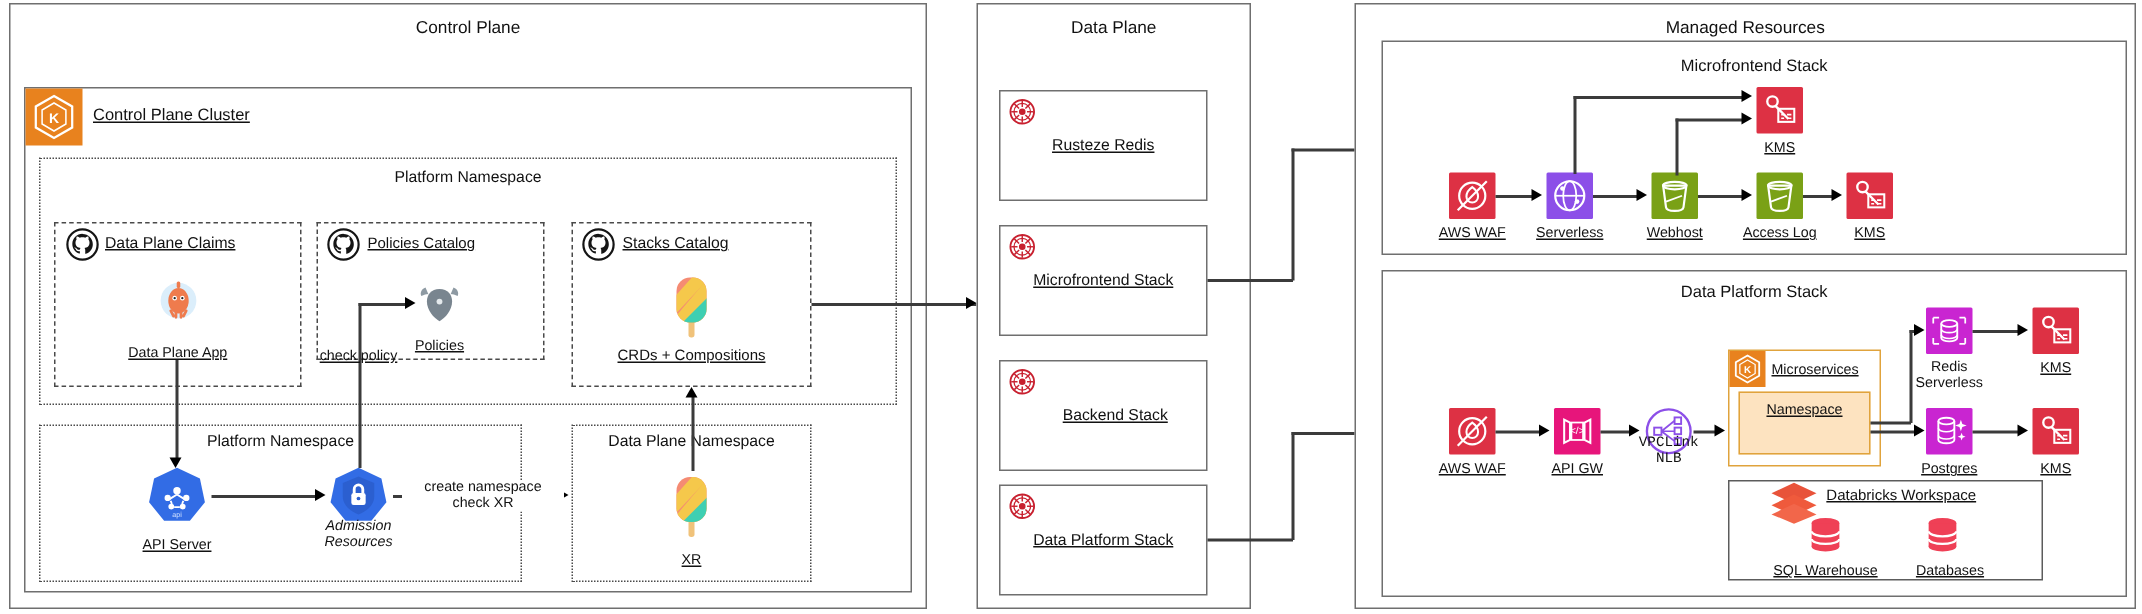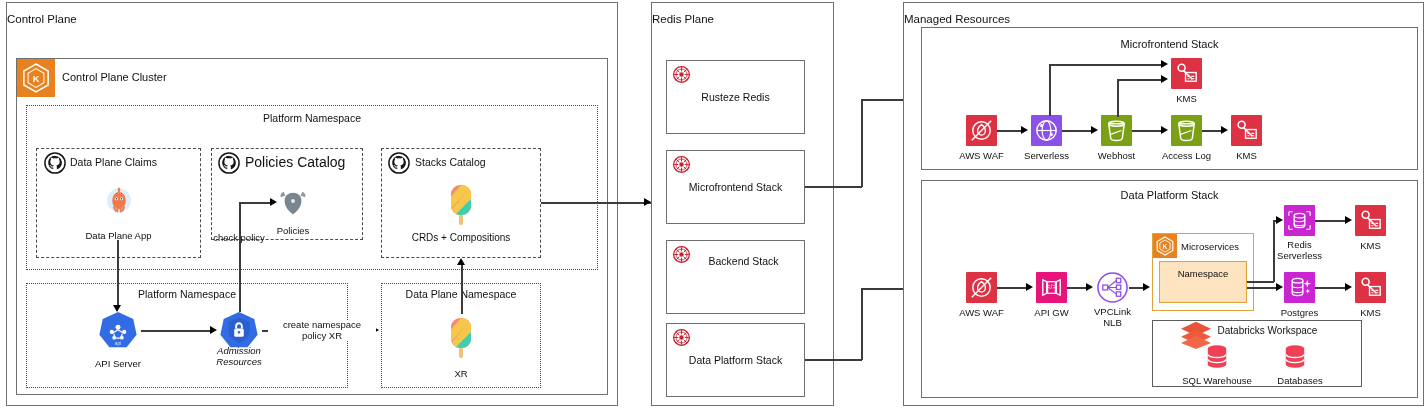--- a/index.html
+++ b/index.html
@@ -1,27 +1,27 @@
 <!DOCTYPE html>
 <html><head>
 <meta charset="utf-8">
 <style>
   html,body{margin:0;padding:0;background:#ffffff;}
   body{font-family:"Liberation Sans","DejaVu Sans",sans-serif;color:#111111;}
   #canvas{position:relative;width:1428px;height:409px;background:#fff;overflow:hidden;}
 
   .panel{position:absolute;border:1.6px solid #6f6f6f;background:#fff;box-sizing:border-box;}
-  .panel-title{position:absolute;left:0;right:0;font-size:11.5px;color:#111;}
+  .panel-title{position:absolute;left:0;right:0;text-align:center;font-size:11.5px;color:#111;}
 
   .solidbox{position:absolute;border:1.4px solid #6f6f6f;background:#fff;box-sizing:border-box;}
   .dashbox{position:absolute;border:1.5px dashed #4a4a4a;background:#fff;box-sizing:border-box;}
   .dotbox{position:absolute;border:1.5px dotted #4a4a4a;background:#fff;box-sizing:border-box;}
   .boxlabel{position:absolute;left:0;right:0;text-align:center;font-size:10.5px;color:#111;white-space:nowrap;}
 
-  .cap{position:absolute;text-align:center;font-size:9.5px;line-height:11px;color:#111;white-space:nowrap;}
+  .cap{position:absolute;text-align:center;font-size:9.5px;line-height:11px;color:#111;white-space:nowrap;text-decoration:underline;}
   .cap2{position:absolute;text-align:center;font-size:9.5px;line-height:10.5px;color:#111;}
 
   .icon{position:absolute;}
   svg{display:block;overflow:visible;}
 
   
   .ln{position:absolute;background:#3b3b3b;}
   .lnh{height:1.6px;}
   .lnv{width:1.6px;}
   .arrow{position:absolute;width:0;height:0;}
@@ -114,21 +114,21 @@
   </span>
   <div class="cap" style="left:36px;top:230px;width:165px;">Data Plane App</div>
 
   <div class="dashbox" style="left:211px;top:148px;width:152px;height:92px;"></div>
   <span class="icon" style="left:218px;top:152px;">
     <svg width="22" height="22" viewBox="0 0 24 24">
       <circle cx="12" cy="12" r="11" fill="#fff" stroke="#151515" stroke-width="1.6"></circle>
       <path fill="#151515" d="M12 4.2c-4.1 0-7.4 3.3-7.4 7.4 0 3.3 2.1 6 5 7 .4.1.5-.2.5-.4v-1.3c-2 .4-2.5-.5-2.7-1-.1-.2-.5-1-.9-1.2-.3-.2-.7-.6 0-.6.6 0 1.1.6 1.2.8.7 1.2 1.9.9 2.4.7.1-.5.3-.9.5-1.1-1.8-.2-3.7-.9-3.7-4 0-.9.3-1.6.8-2.2-.1-.2-.4-1 .1-2.1 0 0 .7-.2 2.2.8.6-.2 1.3-.3 2-.3s1.4.1 2 .3c1.5-1 2.2-.8 2.2-.8.4 1.1.2 1.9.1 2.1.5.6.8 1.3.8 2.2 0 3.1-1.9 3.8-3.7 4 .3.3.6.8.6 1.6v2.3c0 .2.1.5.5.4 2.9-1 5-3.7 5-7 0-4.1-3.3-7.4-7.4-7.4z"></path>
     </svg>
   </span>
-  <div class="cap" style="left:245px;top:157px;font-size:14px;">Policies Catalog</div>
+  <div class="cap" style="left:245px;top:157px;font-size:10px;">Policies Catalog</div>
   <span class="icon" style="left:278px;top:188px;">
     <svg width="30" height="28" viewBox="0 0 32 30">
       <path d="M6 4 C3 5 2 8 3 10 C5 9 6.5 8.5 8 8.5 Z" fill="#8e9aa3"></path>
       <path d="M26 4 C29 5 30 8 29 10 C27 9 25.5 8.5 24 8.5 Z" fill="#8e9aa3"></path>
       <path d="M16 5 C22 5 25 9 25 14 C25 20 20 26 16 28 C12 26 7 20 7 14 C7 9 10 5 16 5 Z" fill="#79858f"></path>
       <circle cx="16" cy="14" r="2.1" fill="#e4e9ec"></circle>
     </svg>
   </span>
   <div class="cap" style="left:258px;top:225px;width:70px;">Policies</div>
 
@@ -216,31 +216,31 @@
   <div class="arrow ar-r" style="left:270px;top:198px;"></div>
   <div class="cap" style="left:203px;top:232px;width:72px;">check policy</div>
 
   <div class="ln lnh" style="left:141px;top:330px;width:72px;"></div>
   <div class="arrow ar-r" style="left:210px;top:326px;"></div>
 
   <div class="ln lnh" style="left:262px;top:330px;width:112px;"></div>
   <div class="arrow ar-r" style="left:372px;top:326px;"></div>
   <div class="cap2" style="left:268px;top:320px;width:108px;background:#fff;">
     <div>create namespace</div>
-    <div>policy XR</div>
+    <div>check XR</div>
   </div>
 
   <div class="ln lnv" style="left:461px;top:262px;height:52px;"></div>
   <div class="arrow ar-u" style="left:457px;top:258px;"></div>
 
   <div class="ln lnh" style="left:541px;top:202px;width:110px;"></div>
   <div class="arrow ar-r" style="left:644px;top:198px;"></div>
 
   <div class="panel" style="left:651px;top:2px;width:183px;height:404px;">
-    <div class="panel-title" style="top:10px;">Redis Plane</div>
+    <div class="panel-title" style="top:10px;">Data Plane</div>
   </div>
 
   <div class="solidbox" style="left:666px;top:60px;width:139px;height:74px;"></div>
   <span class="icon" style="left:671px;top:64px;">
     <svg width="21" height="21" viewBox="0 0 40 40">
       <g stroke="#c8202f" stroke-width="2.4" fill="none">
         <circle cx="20" cy="20" r="15"></circle>
           <circle cx="20" cy="20" r="10.5" stroke-width="1.6"></circle>
         <circle cx="20" cy="20" r="3" fill="#c8202f"></circle>
       </g>
@@ -293,21 +293,21 @@
           <line x1="20" y1="26" x2="20" y2="34"></line>
         <line x1="6" y1="20" x2="14" y2="20"></line>
           <line x1="26" y1="20" x2="34" y2="20"></line>
         <line x1="10" y1="10" x2="16" y2="16"></line>
           <line x1="24" y1="24" x2="30" y2="30"></line>
         <line x1="30" y1="10" x2="24" y2="16"></line>
           <line x1="16" y1="24" x2="10" y2="30"></line>
       </g>
     </svg>
   </span>
-  <div class="cap" style="left:666px;top:256px;width:155px;font-size:10.5px;">Backend Stack</div>
+  <div class="cap" style="left:666px;top:272px;width:155px;font-size:10.5px;">Backend Stack</div>
 
   <div class="solidbox" style="left:666px;top:323px;width:139px;height:74px;"></div>
   <span class="icon" style="left:671px;top:327px;">
     <svg width="21" height="21" viewBox="0 0 40 40">
       <g stroke="#c8202f" stroke-width="2.4" fill="none">
         <circle cx="20" cy="20" r="15"></circle>
           <circle cx="20" cy="20" r="10.5" stroke-width="1.6"></circle>
         <circle cx="20" cy="20" r="3" fill="#c8202f"></circle>
       </g>
       <g stroke="#c8202f" stroke-width="1.8">
@@ -441,21 +441,21 @@
   <div class="icon" style="left:1096px;top:271px;">
     <svg width="33" height="33" viewBox="0 0 34 34">
       <circle cx="17" cy="17" r="15" fill="none" stroke="#8c4fe8" stroke-width="1.6"></circle>
       <rect x="7" y="14.5" width="5" height="5" fill="none" stroke="#8c4fe8" stroke-width="1.3"></rect>
       <rect x="21" y="7.5" width="4.5" height="4.5" fill="none" stroke="#8c4fe8" stroke-width="1.3"></rect>
       <rect x="21" y="14.5" width="4.5" height="4.5" fill="none" stroke="#8c4fe8" stroke-width="1.3"></rect>
       <rect x="21" y="21.5" width="4.5" height="4.5" fill="none" stroke="#8c4fe8" stroke-width="1.3"></rect>
       <path d="M12 17 L21 9.8 M12 17 L21 17 M12 17 L21 23.8" stroke="#8c4fe8" stroke-width="1.2" fill="none"></path>
     </svg>
   </div>
-  <div class="cap2" style="left:1082px;top:307px;width:61px;">
+  <div class="cap2" style="left:1082px;top:290px;width:61px;font-family:Liberation Mono, monospace;">
     <div>VPCLink</div>
     <div>NLB</div>
   </div>
 
   <div class="ms-box" style="left:1152px;top:233px;width:102px;height:78px;"></div>
   <div class="orange-hdr" style="left:1153px;top:234px;width:24px;height:24px;">
     <span class="icon" style="left:3px;top:2px;">
       <svg width="18" height="20" viewBox="0 0 30 32">
         <polygon points="15,1 28,8.5 28,23.5 15,31 2,23.5 2,8.5" fill="none" stroke="#ffffff" stroke-width="2"></polygon>
         <polygon points="15,6 23.5,11 23.5,21 15,26 6.5,21 6.5,11" fill="none" stroke="#ffffff" stroke-width="1.4"></polygon>

